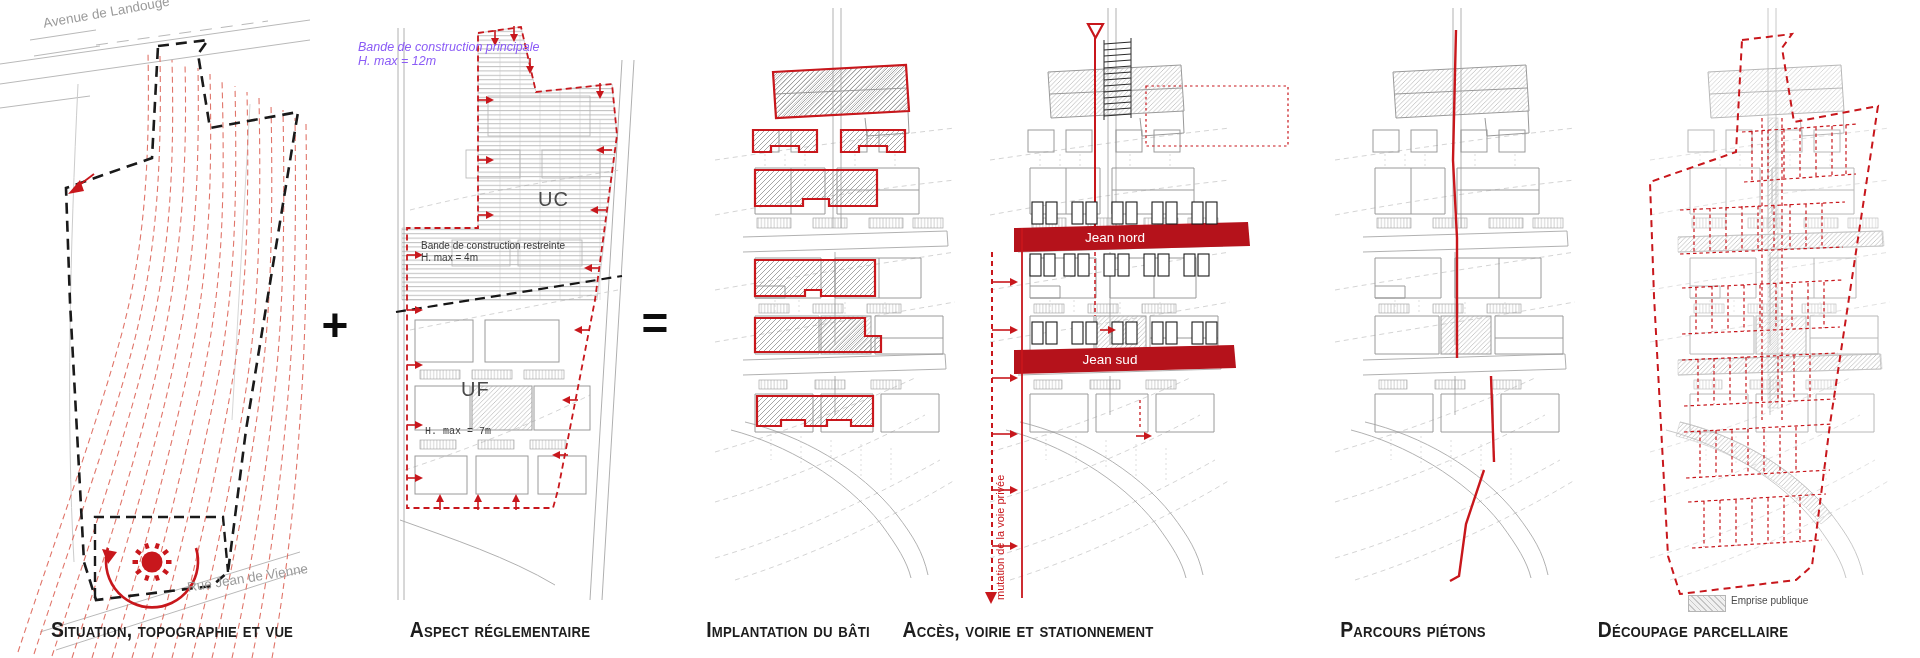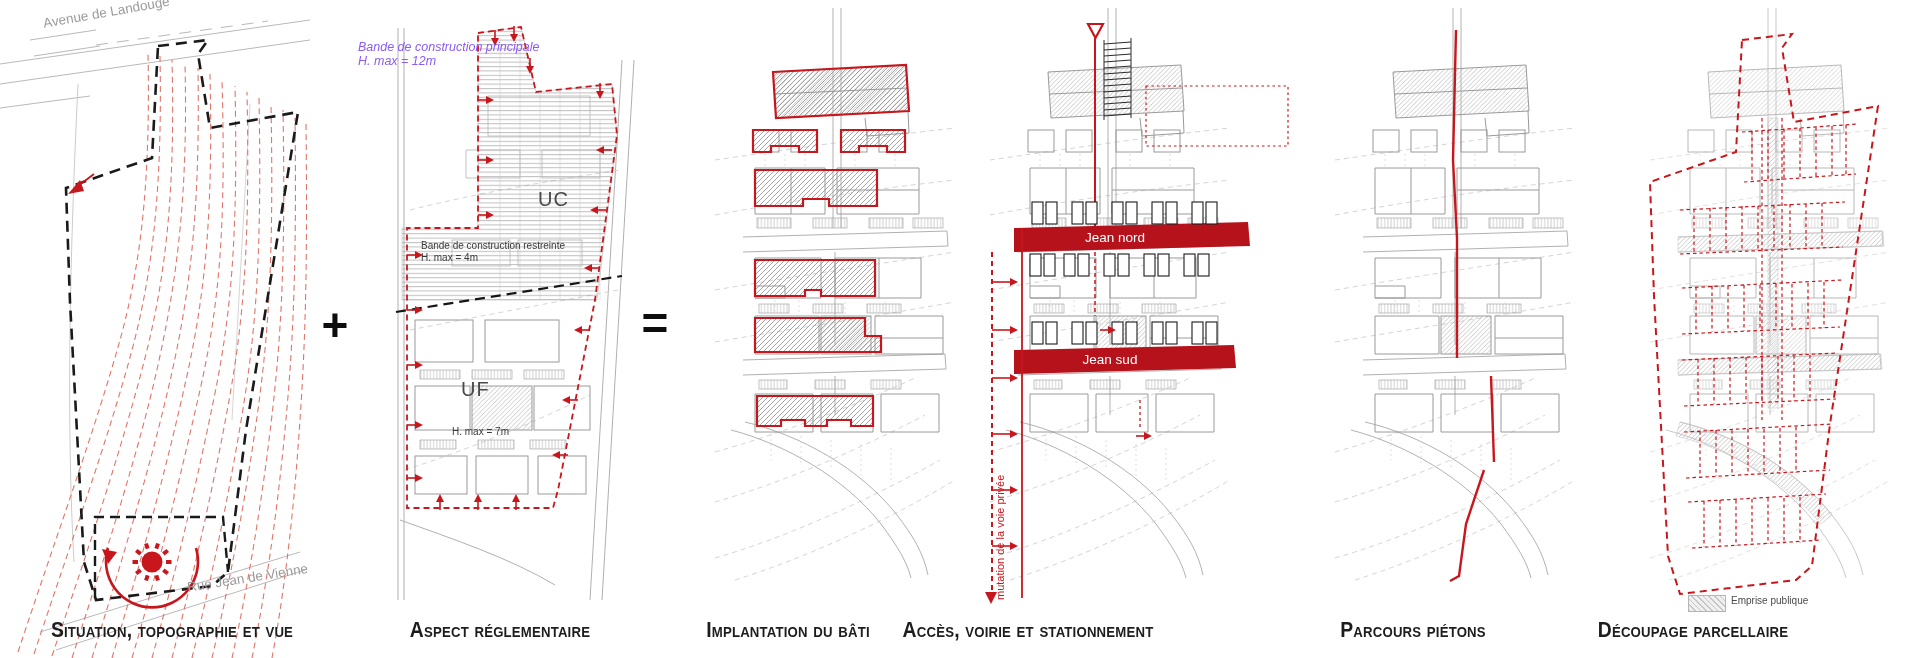--- a/index.html
+++ b/index.html
@@ -373,21 +373,21 @@
 <div class="lbl note" style="left:358px;top:40px;">
   <span style="display:block">Bande de construction principale</span>
   <span style="display:block">H. max = 12m</span>
 </div>
 <div class="lbl zone" style="left:516px;top:188px;font-size:20px;margin-left:22px;">UC</div>
 <div class="lbl note-small" style="left:421px;top:240px;">
   <span style="display:block">Bande de construction restreinte</span>
   <span style="display:block">H. max = 4m</span>
 </div>
 <div class="lbl zone" style="left:461px;top:378px;font-size:20px;">UF</div>
-<div class="lbl note-small" style="left:452px;top:426px;">H. max = 7m</div>
+<div class="lbl note-small" style="left:425px;top:426px;font-family:Liberation Mono, monospace;">H. max = 7m</div>
 
 <div class="lbl court" style="left:1040px;top:230px;width:150px;">Jean nord</div>
 <div class="lbl court" style="left:1035px;top:352px;width:150px;">Jean sud</div>
 <div class="lbl vtext" style="left:994px;top:412px;height:188px;">mutation de la voie privée</div>
 
 <div class="legend-swatch" style="left:1688px;top:595px;"></div>
 <div class="lbl legend-label" style="left:1731px;top:595px;">Emprise publique</div>
 
 <div class="operator" style="left:313px;top:302px;">+</div>
 <div class="operator" style="left:633px;top:300px;">=</div>

